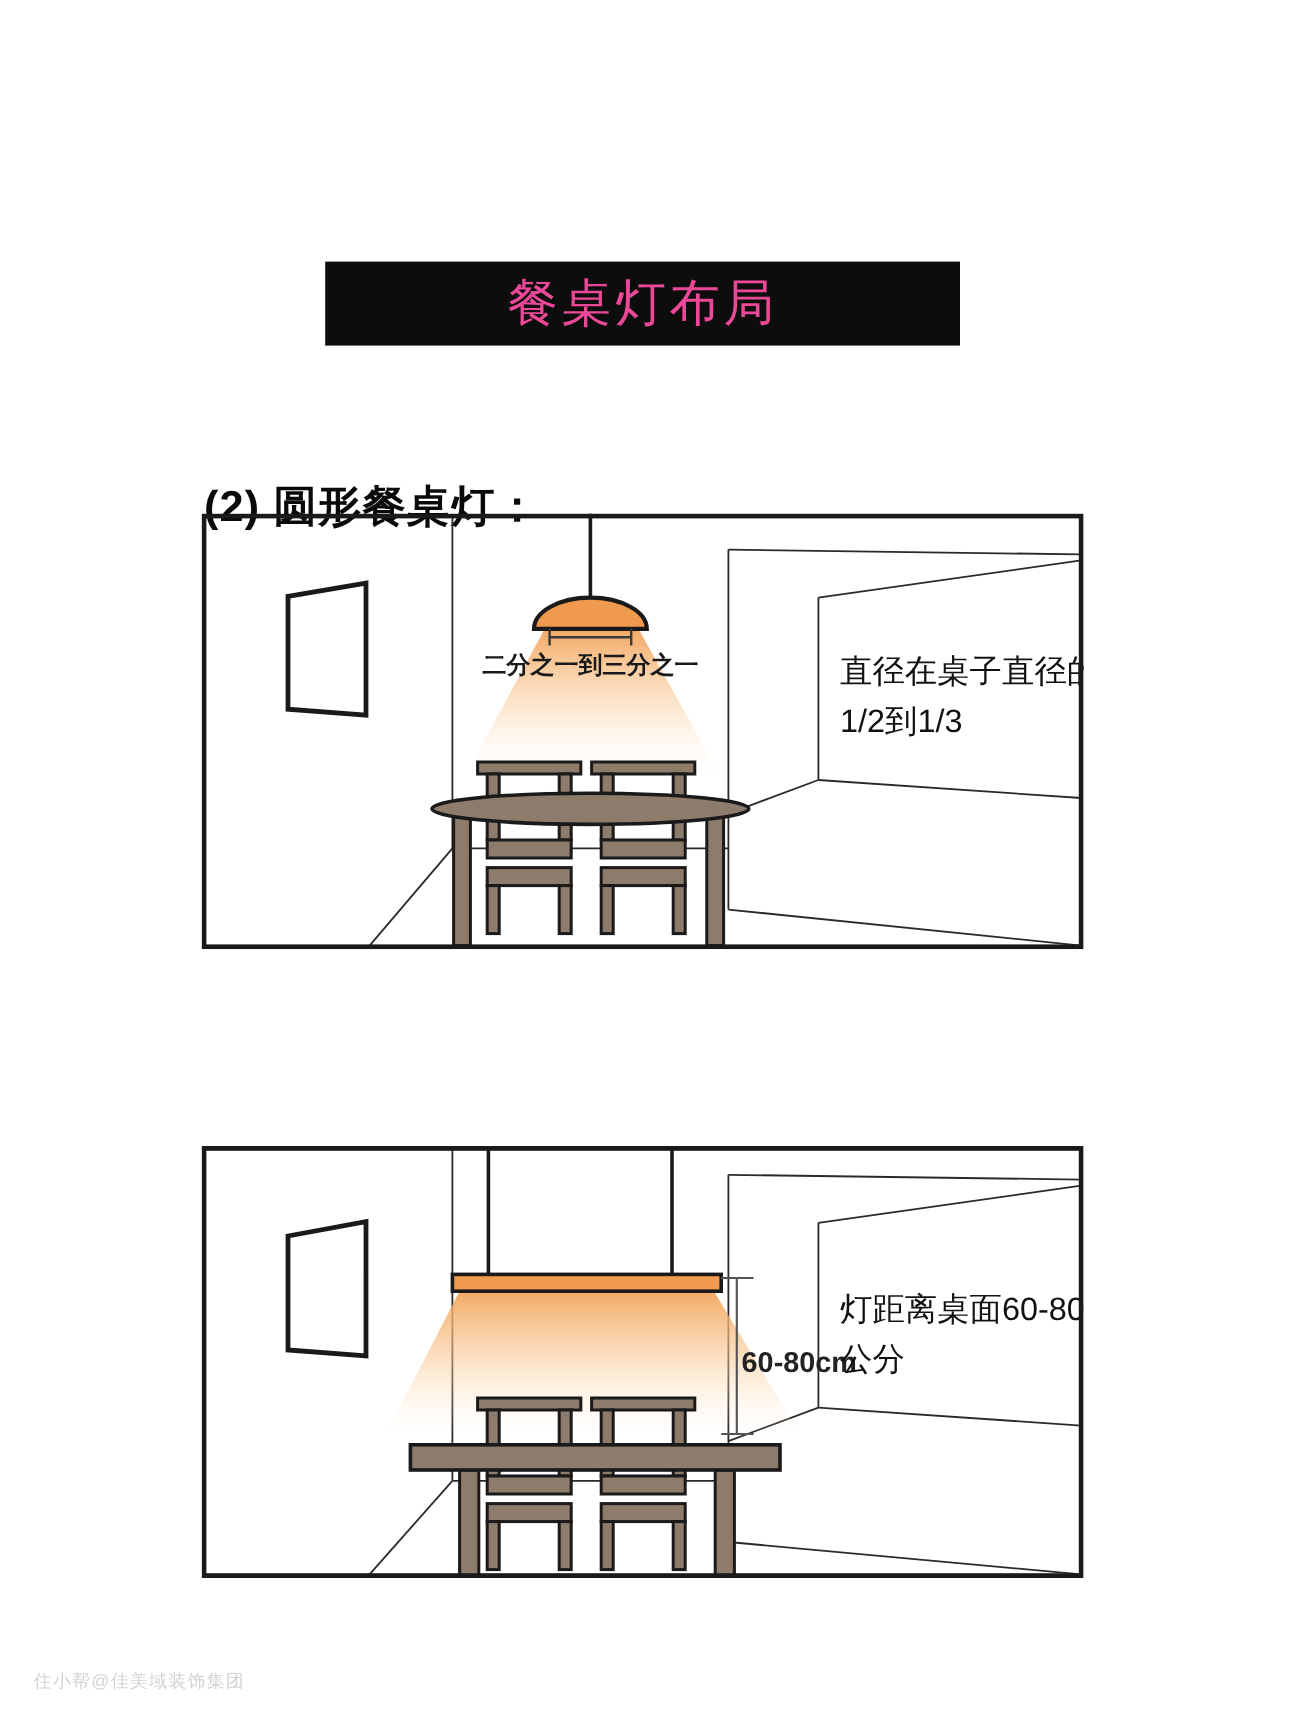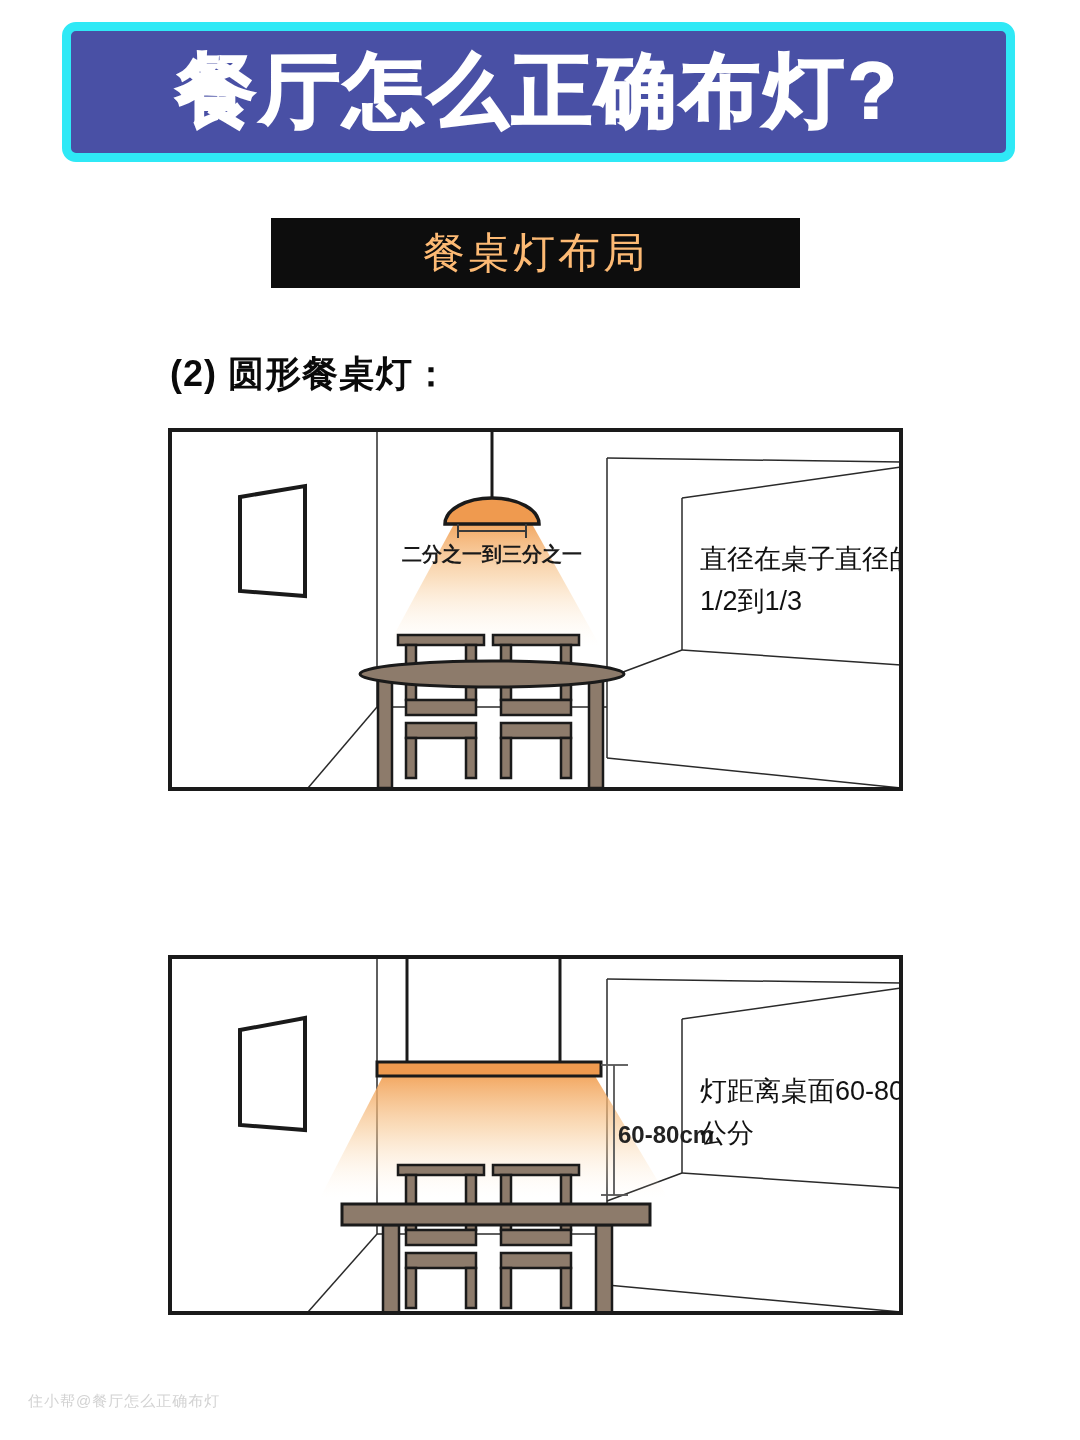--- a/index.html
+++ b/index.html
@@ -13,46 +13,43 @@
   }
   .title-banner span{
     color:#ffffff;font-size:80px;font-weight:900;letter-spacing:4px;
     -webkit-text-stroke:2px #ffffff;white-space:nowrap;
   }
 
   .section-banner{
     position:absolute;left:271px;top:218px;width:529px;height:70px;
     background:#0d0d0d;display:flex;align-items:center;justify-content:center;
   }
-  .section-banner span{color:#fdba74;font-size:42px;font-weight:500;letter-spacing:3px;}
+  .section-banner span{color:#ec4899;font-size:42px;font-weight:500;letter-spacing:3px;}
 
   .section-heading{
     position:absolute;left:170px;color:#0a0a0a;font-size:36px;font-weight:800;
-    letter-spacing:1px;white-space:nowrap;
+    letter-spacing:1px;white-space:nowrap;margin-top:48px;
   }
   .heading-2{top:350px;}
   .heading-3{top:870px;}
 
   .diagram{position:absolute;left:168px;}
   .diagram-1{top:428px;}
   .diagram-2{top:955px;}
 
   .watermark{
     position:absolute;left:28px;top:1392px;color:#c8c8c8;font-size:15px;
     letter-spacing:1px;opacity:.8;
   }
 </style>
 </head>
 <body>
 
 <div class="page">
 
-  <div class="title-banner">
-    <span>餐厅怎么正确布灯?</span>
-  </div>
 
   <div class="section-banner">
     <span>餐桌灯布局</span>
   </div>
 
   <div class="section-heading heading-2">(2) 圆形餐桌灯：</div>
 
   <svg class="diagram diagram-1" width="735" height="363" viewBox="0 0 735 363">
     <defs>
       <linearGradient id="cone1" x1="0" y1="0" x2="0" y2="1">
@@ -159,15 +156,15 @@
       <rect x="428" y="270" width="16" height="88" fill="#8d7b6b" stroke="#1a1a1a" stroke-width="2.5"></rect>
       <rect x="174" y="249" width="308" height="21" fill="#8d7b6b" stroke="#1a1a1a" stroke-width="3"></rect>
     </g>
 
     <text x="532" y="145" font-size="27" fill="#111111" font-family="Liberation Sans, sans-serif">灯距离桌面60-80</text>
     <text x="532" y="187" font-size="27" fill="#111111" font-family="Liberation Sans, sans-serif">公分</text>
 
     <rect x="2" y="2" width="731" height="356" fill="none" stroke="#1a1a1a" stroke-width="4"></rect>
   </svg>
 
-  <div class="watermark">住小帮@餐厅怎么正确布灯</div>
+  <div class="watermark">住小帮@佳美域装饰集团</div>
 
 </div>
 
 </body></html>

